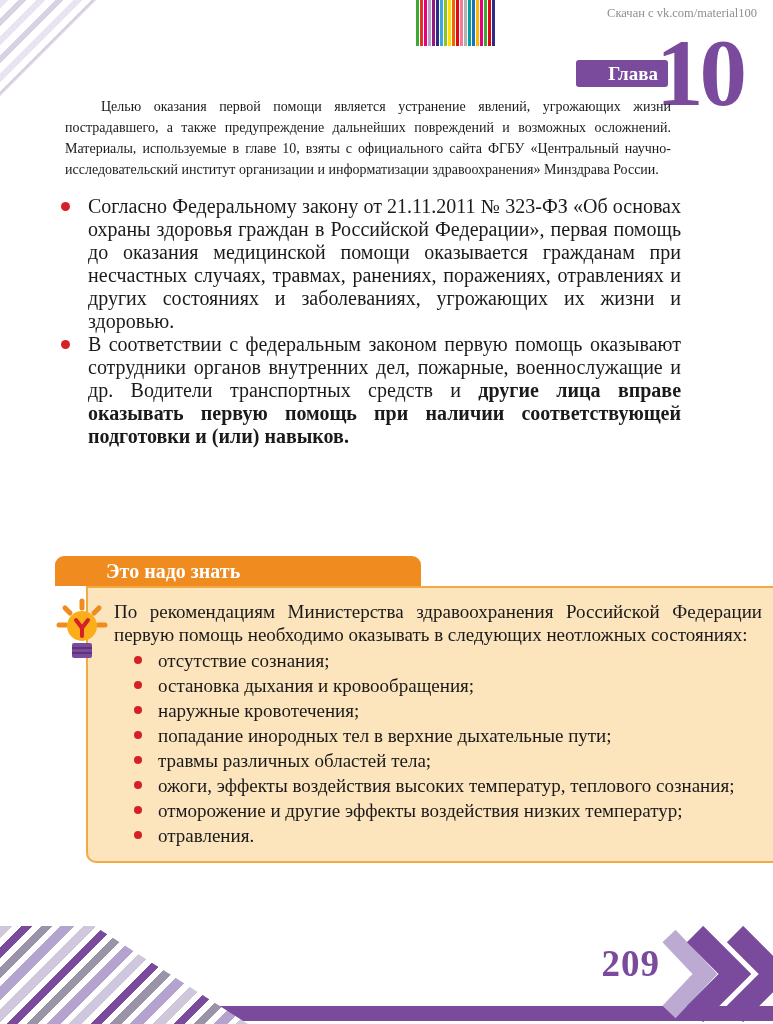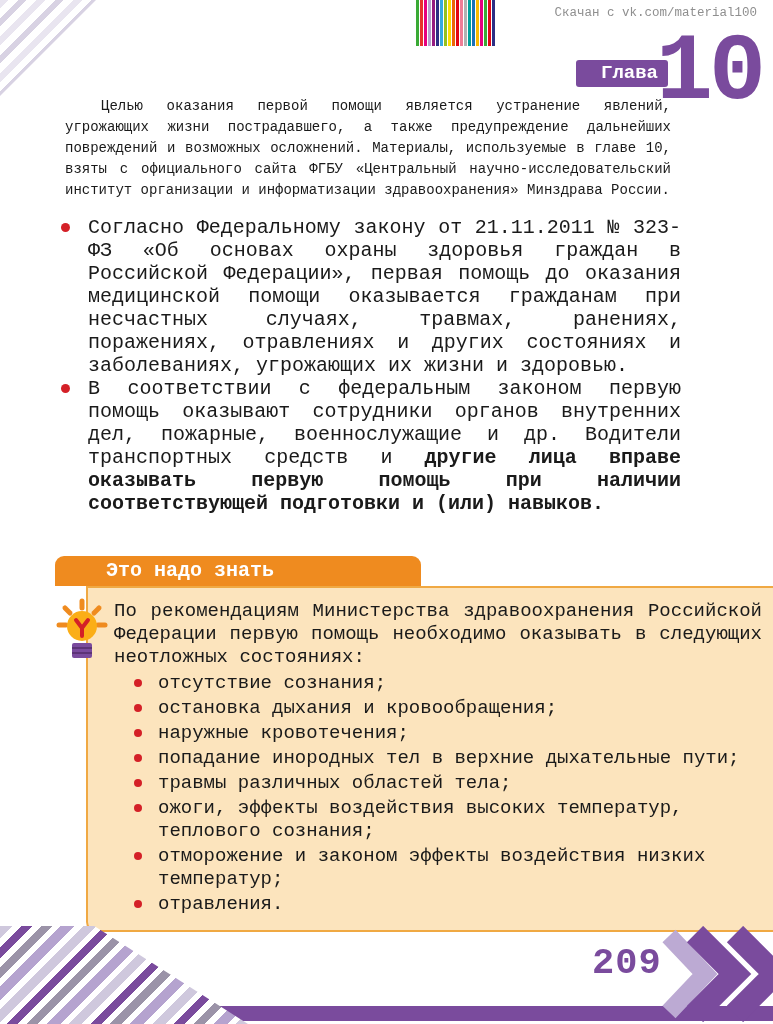--- a/index.html
+++ b/index.html
@@ -1,20 +1,20 @@
 <!DOCTYPE html>
 <html lang="ru"><head>
 <meta charset="utf-8">
 <style>
   * { box-sizing: border-box; }
   body { margin: 0; background: #ffffff; }
   .page {
     position: relative; width: 773px; height: 1024px; margin: 0 auto;
     background: #ffffff; overflow: hidden;
-    font-family: Liberation Mono, monospace;
+    font-family: Liberation Serif, serif;
     color: #1a1a1a;
   }
 
   
   .stripes-top {
     position: absolute; top: 0; left: 0; width: 96px; height: 96px;
     background: repeating-linear-gradient(135deg, #e9e5f0 0 6px, #ffffff 6px 13px, #d8d2e3 13px 19px, #ffffff 19px 26px);
     clip-path: polygon(0 0, 100% 0, 0 100%);
   }
   .stripes-bottom {
@@ -125,21 +125,21 @@
     <div class="callout-banner">Это надо знать</div>
     <div class="callout-box">
       <p class="callout-intro">По рекомендациям Министерства здравоохранения Российской Федерации первую помощь необходимо оказывать в следующих неотложных состояниях:</p>
       <ul class="callout-list">
         <li><span class="bullet"></span><span>отсутствие сознания;</span></li>
         <li><span class="bullet"></span><span>остановка дыхания и кровообращения;</span></li>
         <li><span class="bullet"></span><span>наружные кровотечения;</span></li>
         <li><span class="bullet"></span><span>попадание инородных тел в верхние дыхательные пути;</span></li>
         <li><span class="bullet"></span><span>травмы различных областей тела;</span></li>
         <li><span class="bullet"></span><span>ожоги, эффекты воздействия высоких температур, теплового сознания;</span></li>
-        <li><span class="bullet"></span><span>отморожение и законом эффекты воздействия низких температур;</span></li>
+        <li><span class="bullet"></span><span>отморожение и другие эффекты воздействия низких температур;</span></li>
         <li><span class="bullet"></span><span>отравления.</span></li>
       </ul>
     </div>
     <svg class="bulb-icon" width="52" height="64" viewBox="0 0 52 64">
       <g stroke="#ef8b1f" stroke-width="5" stroke-linecap="round">
         <line x1="26" y1="3" x2="26" y2="10"></line>
         <line x1="9" y1="10" x2="14" y2="15"></line>
         <line x1="43" y1="10" x2="38" y2="15"></line>
         <line x1="3" y1="27" x2="10" y2="27"></line>
         <line x1="49" y1="27" x2="42" y2="27"></line>

